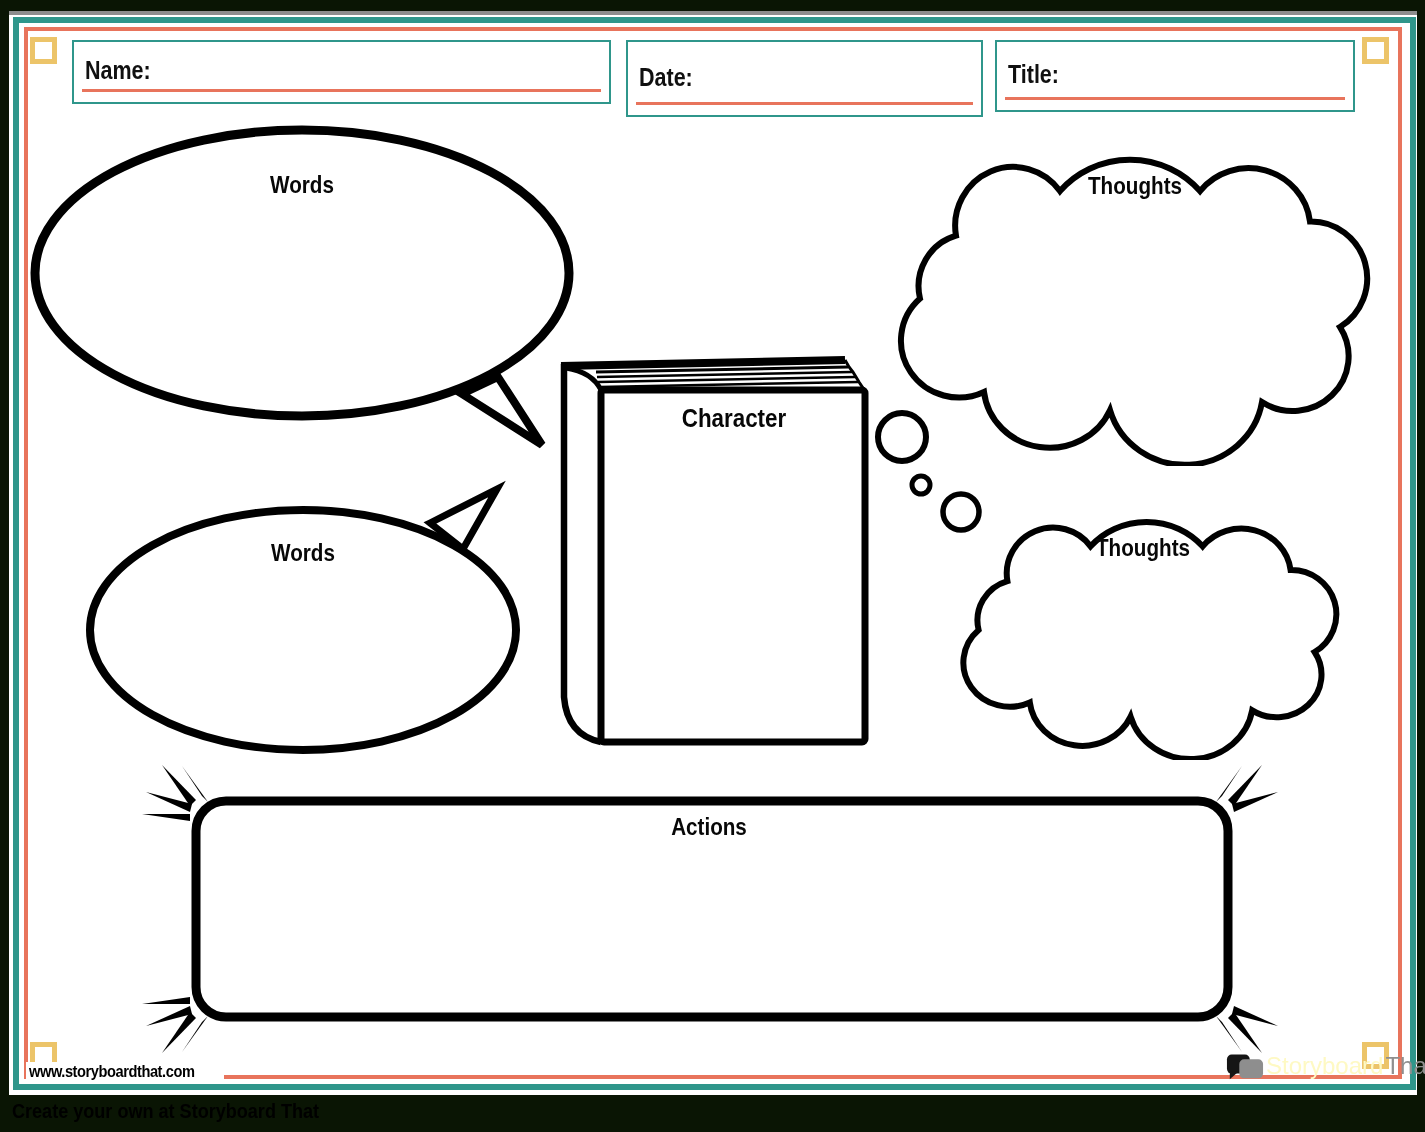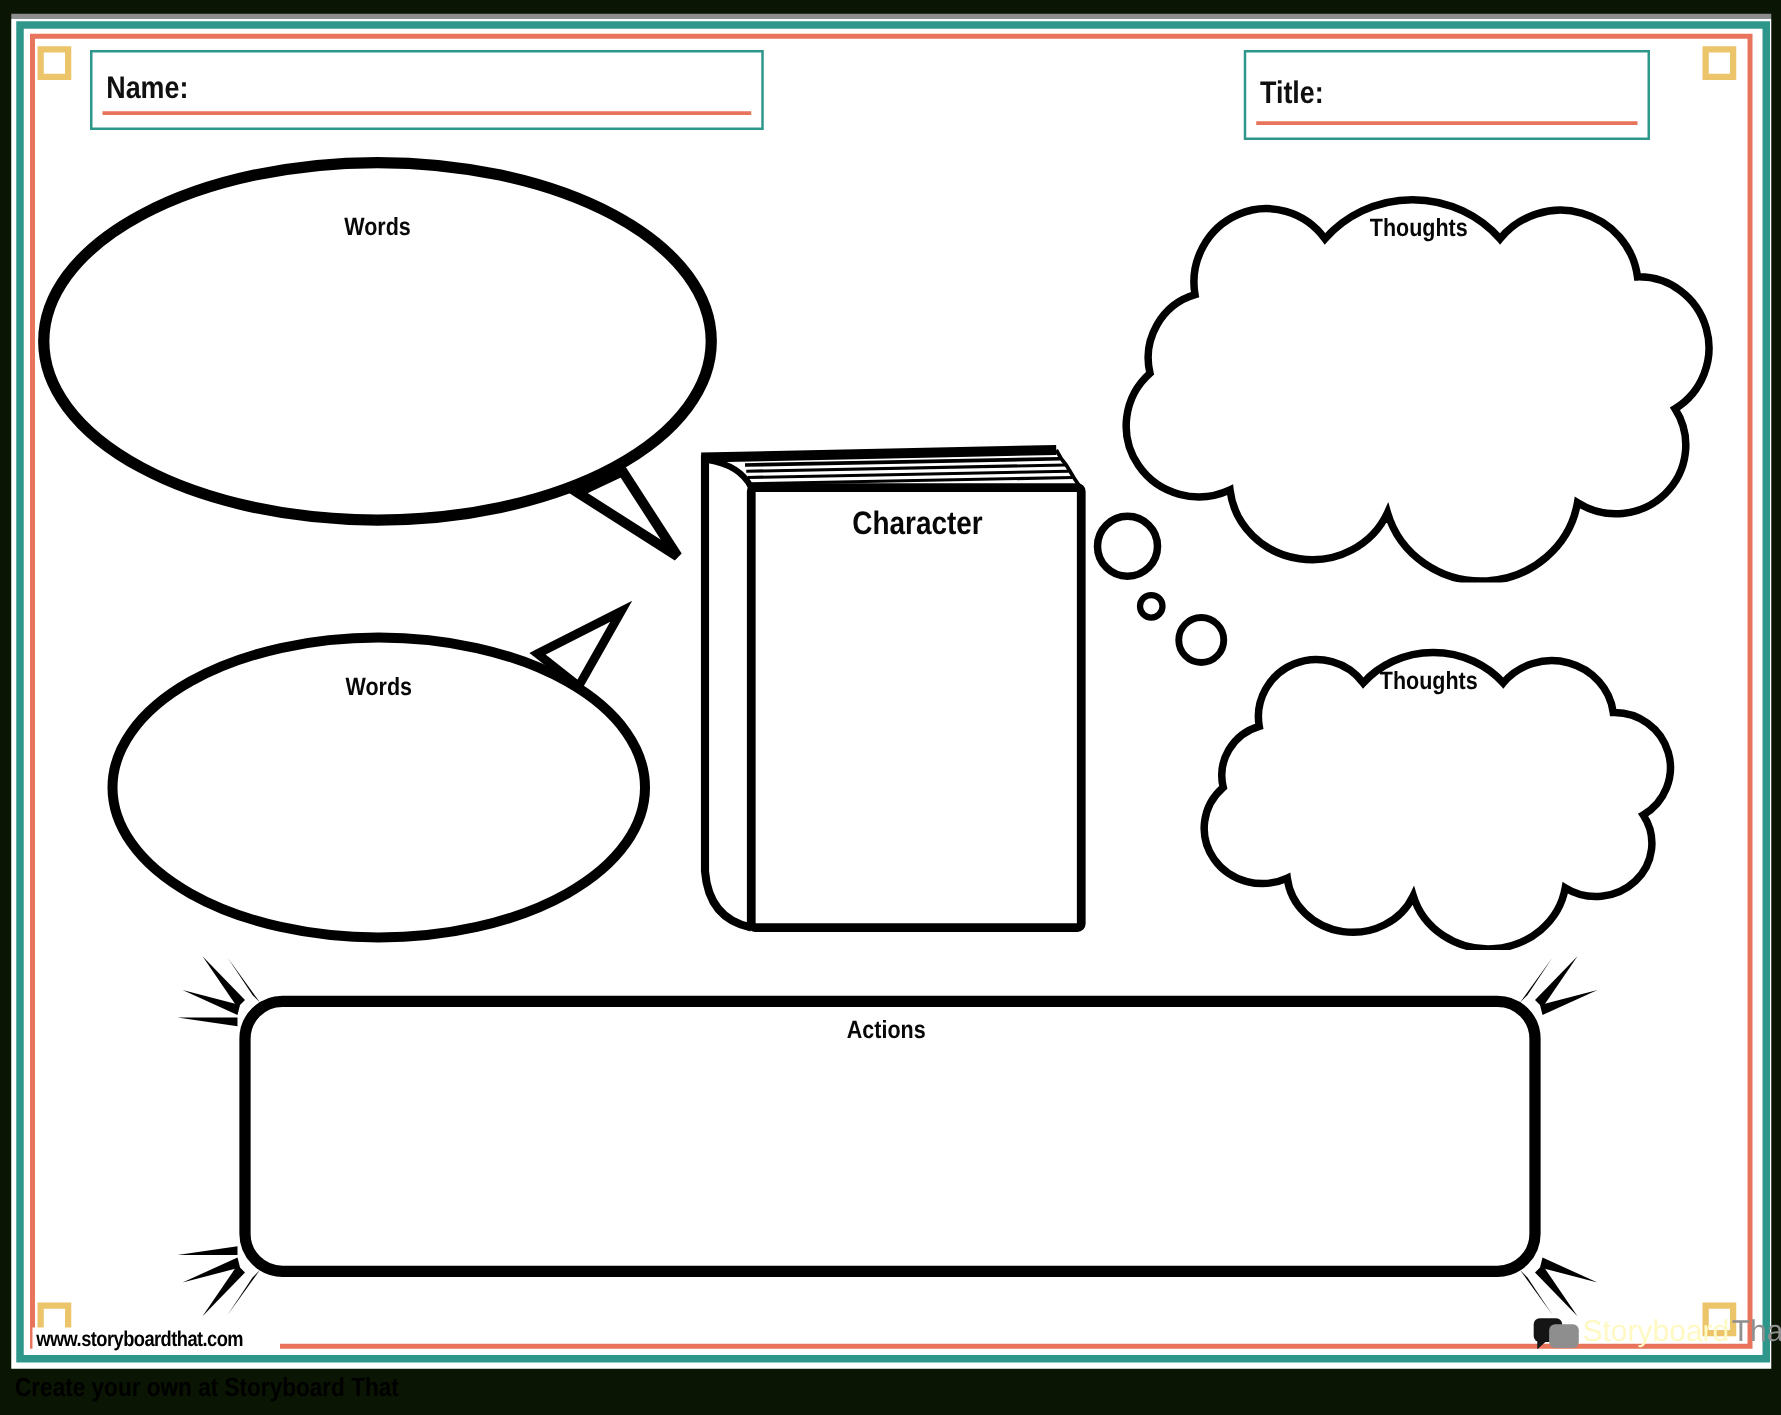--- a/index.html
+++ b/index.html
@@ -17,21 +17,21 @@
   .corner { width:27px; height:27px; border:5px solid #ecc469;
     box-sizing:border-box; background:transparent; }
   .field { border:2px solid #2f968b; background:#fff; box-sizing:border-box; }
   .field-label { position:absolute; left:11px; top:50%; transform:translateY(-54%);
     font-weight:700; font-size:25px; color:#101010; white-space:nowrap; }
   .field-underline { position:absolute; left:8px; right:8px; bottom:10px;
     height:3px; background:#e8745c; }
   .cond { display:inline-block; transform:scaleX(0.86); transform-origin:center; }
   .field-label .cond { transform-origin:left center; }
   .shape-label { position:absolute; transform:translateX(-50%); font-weight:700;
-    font-size:20px; color:#070707; white-space:nowrap; }
+    font-size:24px; color:#070707; white-space:nowrap; }
   .shape-label.small { font-size:26px; }
   svg.overlay { position:absolute; left:0; top:0; }
   .watermark { left:26px; top:1062px; font-size:17px; font-weight:700; color:#000;
     background:#fff; padding:0 3px; letter-spacing:-0.5px; white-space:nowrap;text-align:center; }
   .tagline { left:12px; top:1099px; font-size:21px; font-weight:700; color:#000;
     white-space:nowrap; }
   .logo { left:1226px; top:1051px; display:flex; align-items:center; gap:2px;
     font-size:24px; font-weight:500; white-space:nowrap; }
   .logo-primary { color:#fef9c3; }
   .logo-secondary { color:#8f8f8f; }
@@ -48,21 +48,25 @@
 
   <div class="abs corner" style="left:30px; top:37px;"></div>
   <div class="abs corner" style="left:1362px; top:37px;"></div>
   <div class="abs corner" style="left:30px; top:1042px;"></div>
   <div class="abs corner" style="left:1362px; top:1042px;"></div>
 
   <div class="abs field" style="left:72px; top:40px; width:539px; height:64px;">
     <div class="field-label"><span class="cond">Name:</span></div>
     <div class="field-underline"></div>
   </div>
-  <div class="abs field" style="left:995px; top:40px; width:325px; height:72px;">
+  <div class="abs field" style="left:626px; top:40px; width:357px; height:77px;">
+    <div class="field-label"><span class="cond">Date:</span></div>
+    <div class="field-underline"></div>
+  </div>
+  <div class="abs field" style="left:995px; top:40px; width:360px; height:72px;">
     <div class="field-label"><span class="cond">Title:</span></div>
     <div class="field-underline"></div>
   </div>
 
   <svg class="overlay" width="1425" height="1132" viewBox="0 0 1425 1132">
 
     <g>
       <path d="M462,394 L542,445 L498,377 Z" fill="#fff" stroke="#000" stroke-width="8" stroke-linejoin="miter"></path>
       <ellipse cx="302" cy="273" rx="267" ry="143" fill="#fff" stroke="#000" stroke-width="9"></ellipse>
     </g>

